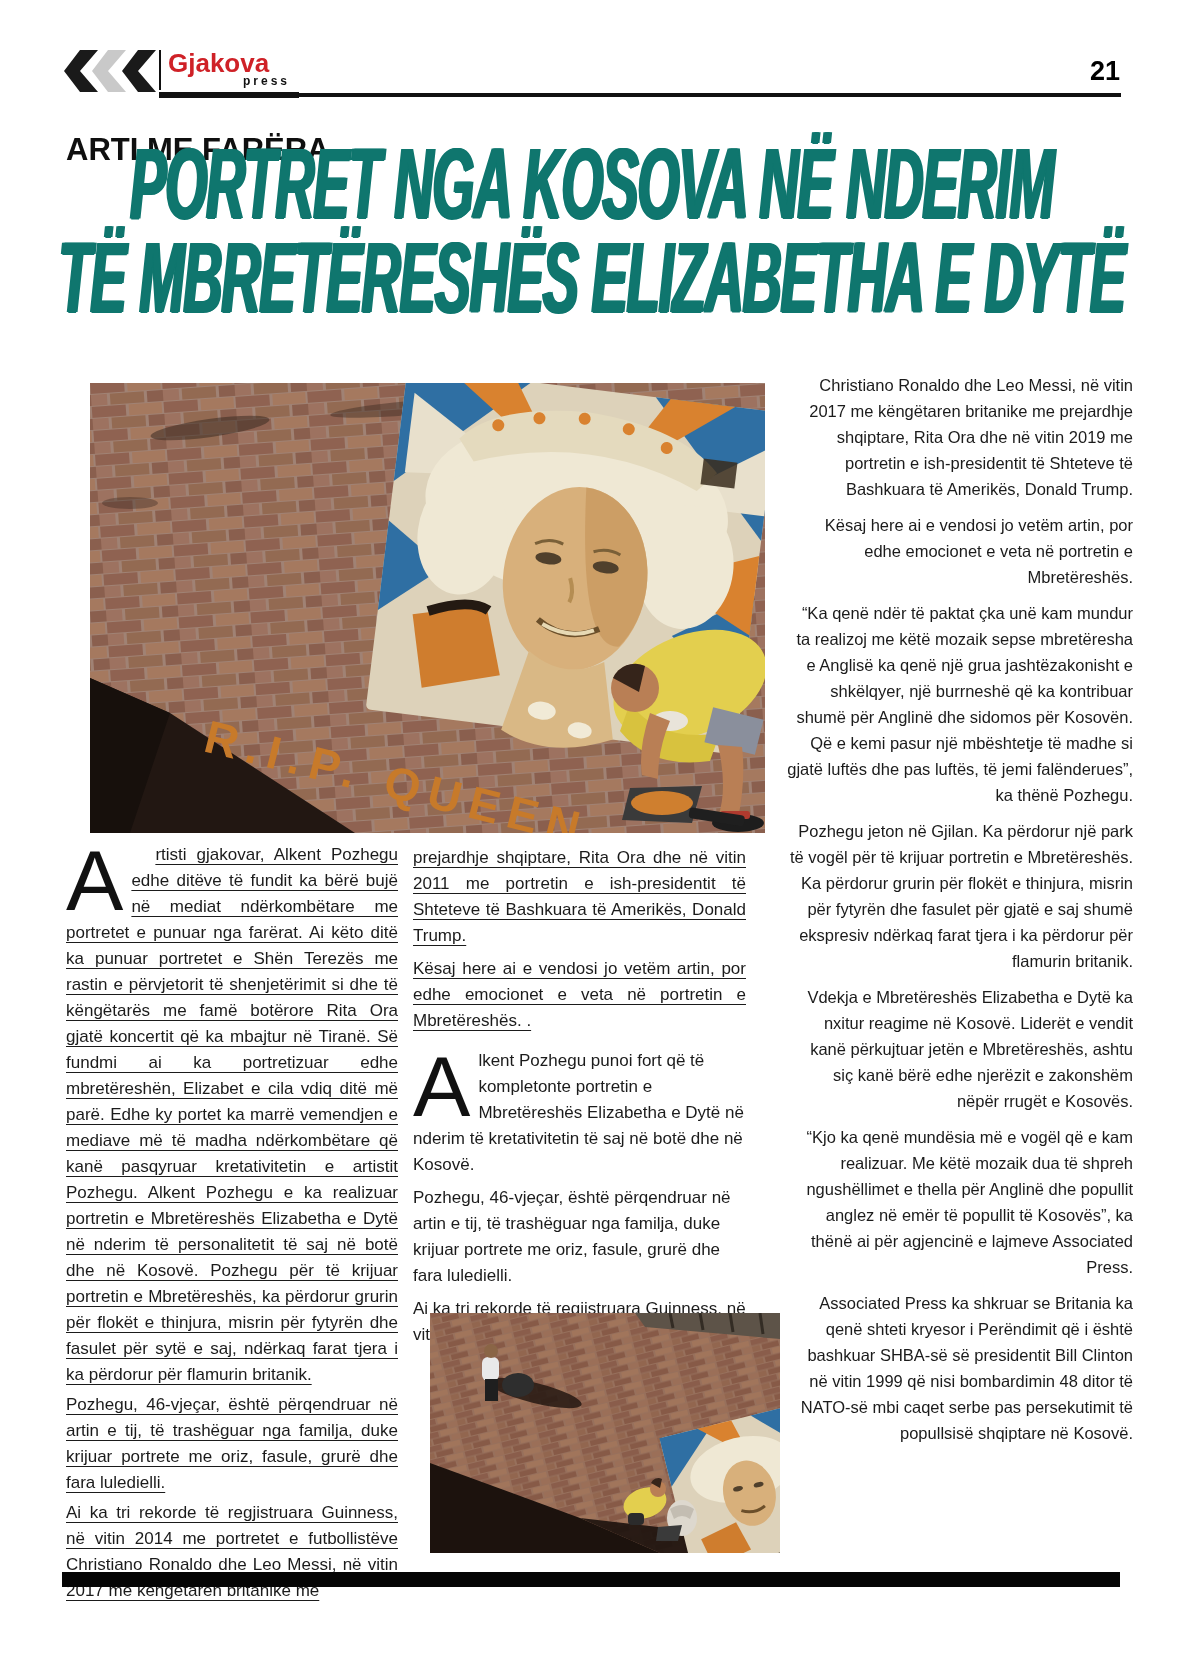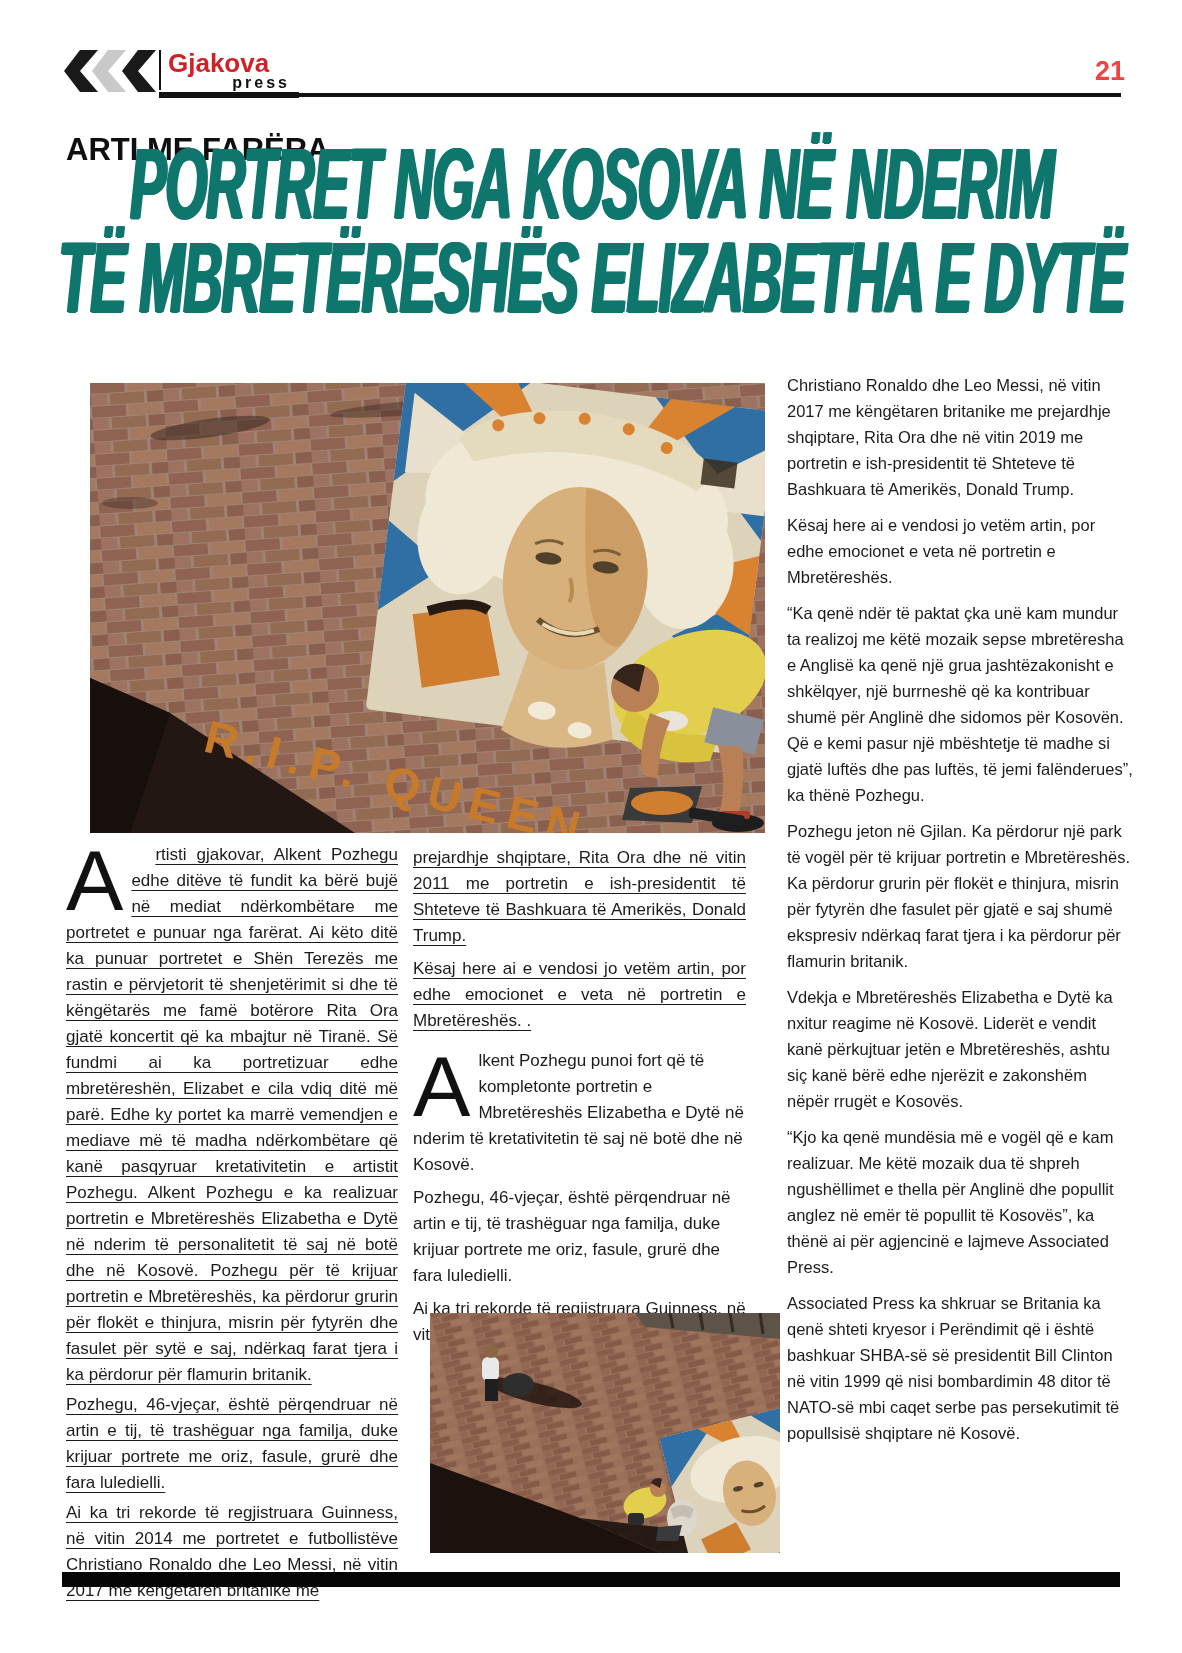--- a/index.html
+++ b/index.html
@@ -10,26 +10,26 @@
   }
   
   .chevrons{position:absolute; left:64px; top:50px;}
   .logo-vline{position:absolute; left:159px; top:50px; width:2px; height:40px; background:#111;}
   .logo-title{
     position:absolute; left:168px; top:48px; font-size:26px; font-weight:800;
     color:#cf2127; letter-spacing:0px; line-height:30px;
   }
   .logo-sub{
     position:absolute; left:168px; top:74px; width:122px; text-align:right;
-    font-size:16px; font-weight:800; color:#111; letter-spacing:3px;
+    font-size:12px; font-weight:800; color:#111; letter-spacing:3px;
   }
   .rule-thick{position:absolute; left:159px; top:92px; width:140px; height:6px; background:#111;}
   .rule-long{position:absolute; left:299px; top:93px; width:822px; height:4px; background:#111;}
-  .page-number{position:absolute; left:1085px; top:56px; width:40px; text-align:right;
-    font-size:27px; font-weight:800; color:#ef4444;}
+  .page-number{position:absolute; left:1085px; top:56px; width:40px; text-align:center;
+    font-size:27px; font-weight:800; color:#000000;}
   .kicker{position:absolute; left:66px; top:96px; font-size:31px; font-weight:800; color:#0f0f0f;margin-top:36px;}
   
   .headline{position:absolute; left:58px; top:128px; width:1068px; text-align:center; color:#0f766e;font-style:italic;}
   .headline .hline{display:block; height:94px; overflow:visible;}
   .headline .hline > span{
     display:inline-block; white-space:nowrap;
     font-weight:900; font-size:52px; letter-spacing:-1px;
     transform:scale(1.04,1.92); transform-origin:50% 4%;
     text-shadow:1.4px 0 currentColor, -1.4px 0 currentColor, 0 .8px currentColor;
   }
@@ -37,21 +37,21 @@
   .photo-main{position:absolute; left:90px; top:383px; width:675px; height:450px;}
   .photo-secondary{position:absolute; left:430px; top:1313px; width:350px; height:240px;}
   .photo-main svg,.photo-secondary svg{display:block; width:100%; height:100%;}
   
   .col{position:absolute; font-size:17px; line-height:26px; color:#1b1b1b;}
   .col-left{left:66px; top:842px; width:332px;}
   .col-mid{left:413px; top:845px; width:333px;}
   .col-right{left:787px; top:372px; width:346px; font-size:16.5px;}
   .col p{margin:0 0 4px 0;}
   .col-mid p{margin:0 0 7px 0;}
-  .col-right p{margin:0 0 10px 0;}
+  .col-right p{margin:0 0 10px 0;text-align:right;}
   .just{text-align:justify;}
   .ul{text-decoration:underline; text-decoration-thickness:1.2px; text-underline-offset:4px;margin-left:24px;}
   .dropcap{
     float:left; font-size:86px; line-height:64px; font-weight:400;
     padding:6px 8px 0 0; color:#111;
   }
   .gap-top{margin-top:14px !important;}
   
   .footer-bar{position:absolute; left:62px; top:1572px; width:1058px; height:15px; background:#050505;}
 </style>

